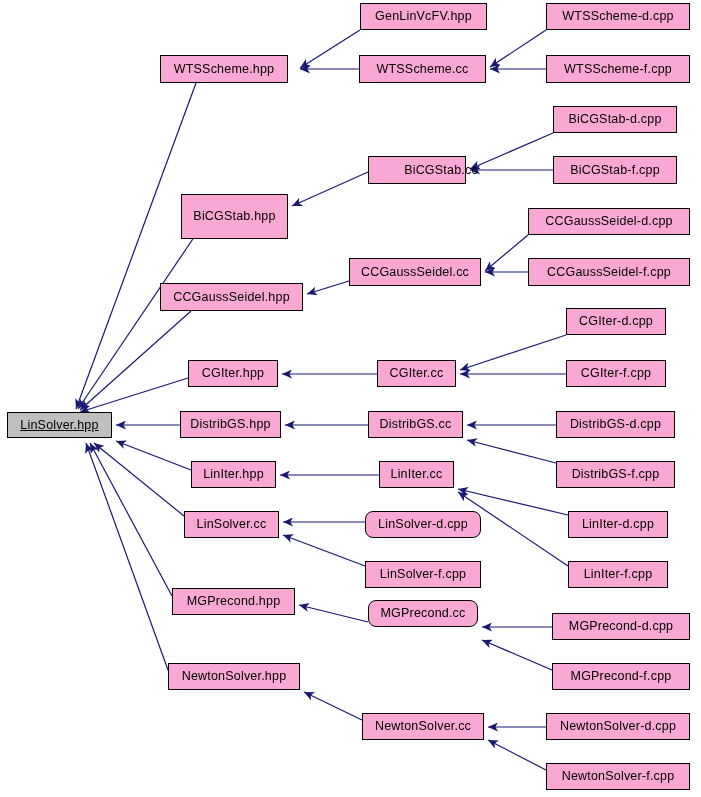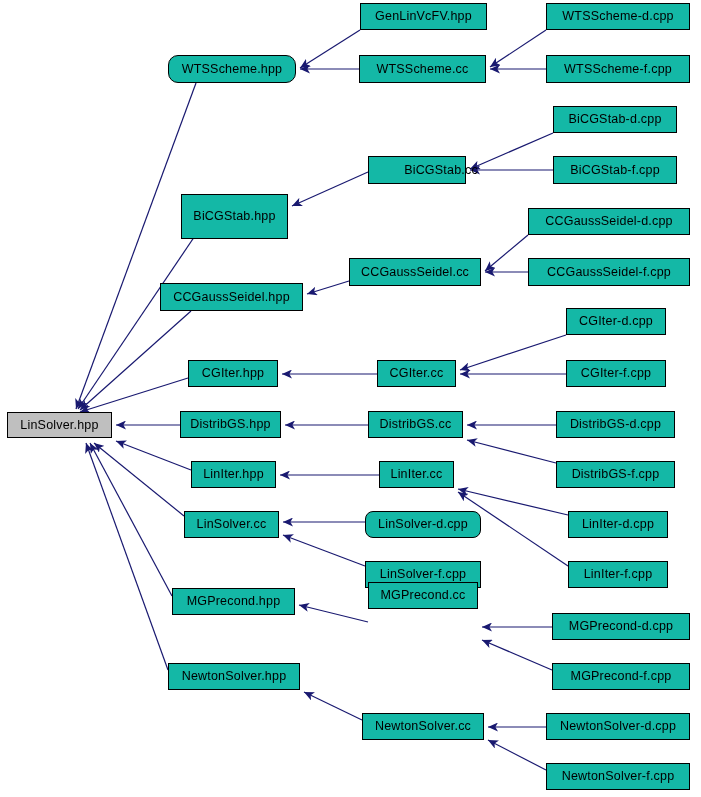--- a/index.html
+++ b/index.html
@@ -1,21 +1,21 @@
 <!DOCTYPE html>
 <html><head>
 <meta charset="utf-8">
 <style>
   html,body{margin:0;padding:0;background:#ffffff;}
   body{font-family:"Liberation Sans","DejaVu Sans",sans-serif;}
   #graph-root{position:relative;width:701px;height:797px;background:#ffffff;overflow:hidden;}
   #graph-svg{position:absolute;left:0;top:0;width:701px;height:797px;display:block;}
-  .node-box{position:absolute;box-sizing:border-box;border:1px solid #000000;background:#14b8a6;
+  .node-box{position:absolute;box-sizing:border-box;border:1px solid #000000;background:#f9a8d4;
             display:flex;align-items:center;justify-content:center;}
-  .node-box.highlight{background:#bfbfbf;}
+  .node-box.highlight{background:#bfbfbf;text-decoration:underline;}
   .node-label{font-size:12.5px;color:#000000;white-space:nowrap;line-height:1;letter-spacing:0.2px;}
 </style>
 </head>
 <body>
 
 <div id="graph-root">
   <svg id="graph-svg" viewBox="0 0 701 797" xmlns="http://www.w3.org/2000/svg">
     <defs>
       <marker id="arrowhead" markerWidth="11" markerHeight="9" refX="10" refY="4.5" orient="auto" markerUnits="userSpaceOnUse">
         <path d="M10,4.5 L0,0 L2.6,4.5 L0,9 Z" fill="#191970"></path>
@@ -63,21 +63,21 @@
   <div id="nodes-layer">
       <div class="node-box highlight" style="left: 7px; top: 412px; width: 105px; height: 26px;">
         <span class="node-label">LinSolver.hpp</span>
       </div>
       <div class="node-box" style="left: 360px; top: 3px; width: 127px; height: 27px;">
         <span class="node-label">GenLinVcFV.hpp</span>
       </div>
       <div class="node-box" style="left: 546px; top: 3px; width: 144px; height: 27px;">
         <span class="node-label">WTSScheme-d.cpp</span>
       </div>
-      <div class="node-box" style="left: 168px; top: 55px; width: 128px; height: 28px; border-radius: 10px;">
+      <div class="node-box" style="left: 160px; top: 55px; width: 128px; height: 28px;">
         <span class="node-label">WTSScheme.hpp</span>
       </div>
       <div class="node-box" style="left: 359px; top: 55px; width: 127px; height: 28px;">
         <span class="node-label">WTSScheme.cc</span>
       </div>
       <div class="node-box" style="left: 546px; top: 55px; width: 144px; height: 28px;">
         <span class="node-label">WTSScheme-f.cpp</span>
       </div>
       <div class="node-box" style="left: 553px; top: 106px; width: 124px; height: 27px;">
         <span class="node-label">BiCGStab-d.cpp</span>
@@ -144,21 +144,21 @@
       </div>
       <div class="node-box" style="left: 365px; top: 561px; width: 116px; height: 27px;">
         <span class="node-label">LinSolver-f.cpp</span>
       </div>
       <div class="node-box" style="left: 568px; top: 561px; width: 100px; height: 27px;">
         <span class="node-label">LinIter-f.cpp</span>
       </div>
       <div class="node-box" style="left: 172px; top: 588px; width: 123px; height: 27px;">
         <span class="node-label">MGPrecond.hpp</span>
       </div>
-      <div class="node-box" style="left: 368px; top: 582px; width: 110px; height: 27px;">
+      <div class="node-box" style="left: 368px; top: 600px; width: 110px; height: 27px; border-radius: 8px;">
         <span class="node-label">MGPrecond.cc</span>
       </div>
       <div class="node-box" style="left: 552px; top: 613px; width: 138px; height: 27px;">
         <span class="node-label">MGPrecond-d.cpp</span>
       </div>
       <div class="node-box" style="left: 168px; top: 663px; width: 132px; height: 27px;">
         <span class="node-label">NewtonSolver.hpp</span>
       </div>
       <div class="node-box" style="left: 552px; top: 663px; width: 138px; height: 27px;">
         <span class="node-label">MGPrecond-f.cpp</span>

